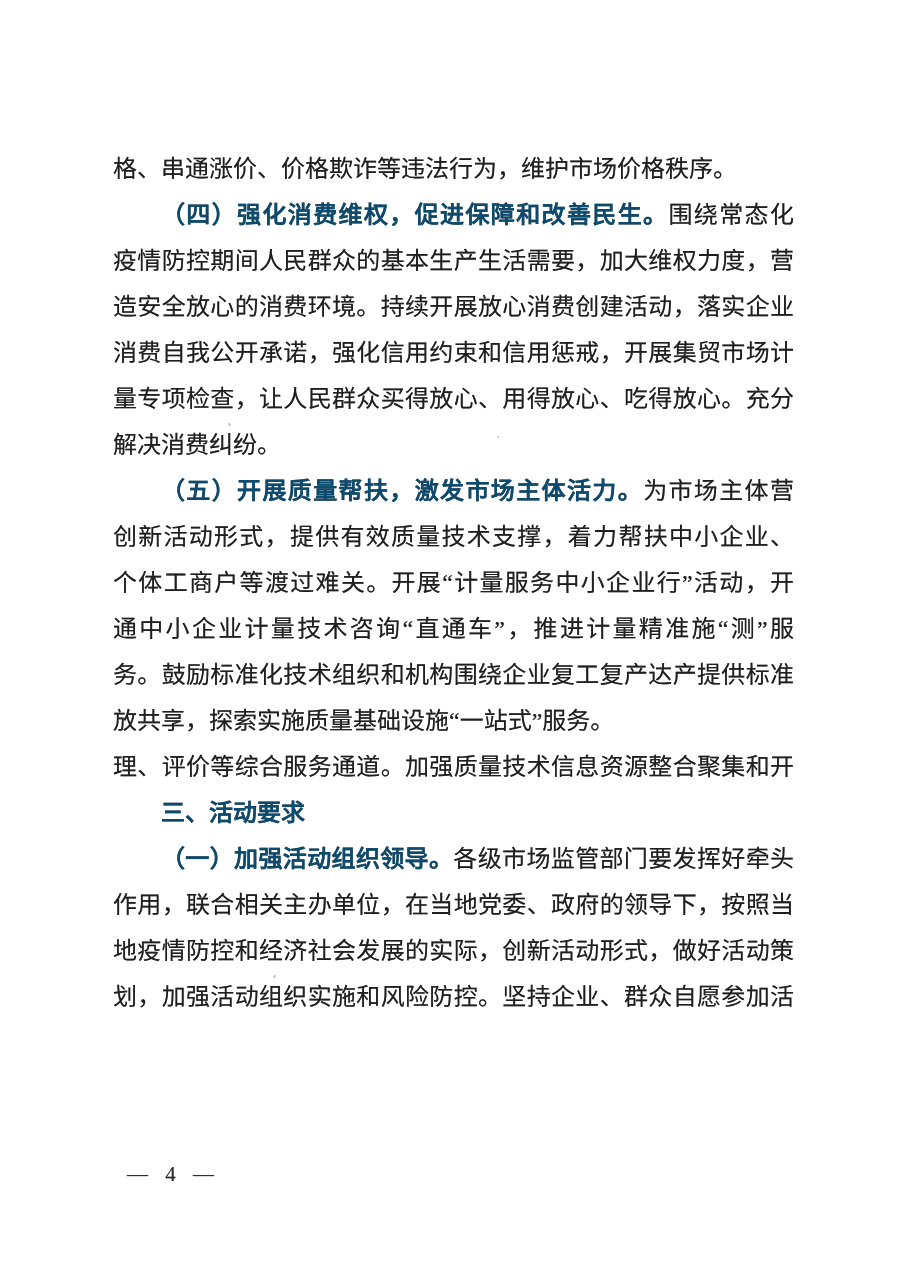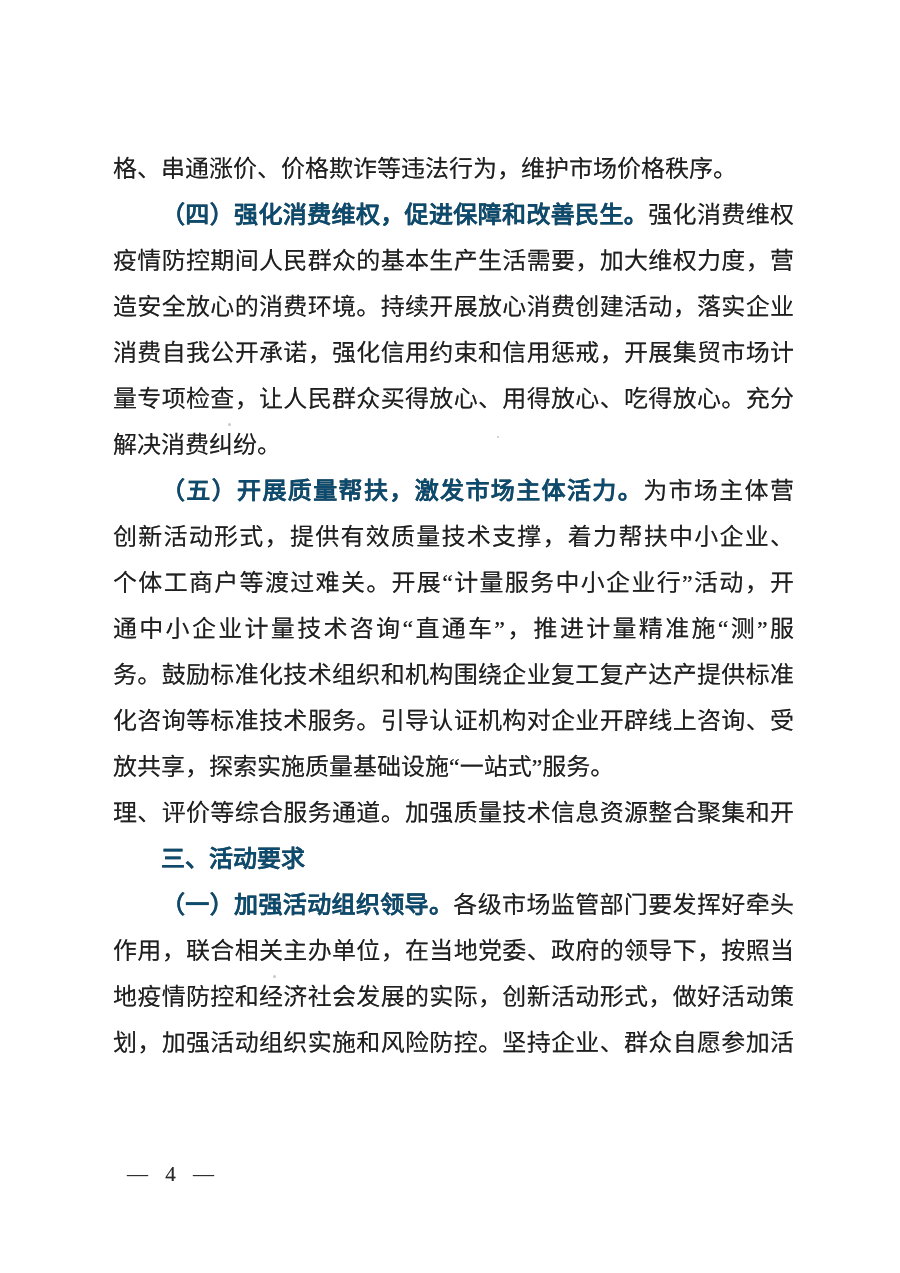--- a/index.html
+++ b/index.html
@@ -71,32 +71,31 @@
   .speck.s1 { left: 228px; top: 423px; width: 3px; height: 3px; }
   .speck.s2 { left: 273px; top: 975px; width: 3px; height: 3px; }
   .speck.s3 { left: 497px; top: 436px; width: 2px; height: 2px; }
 </style>
 </head>
 <body>
 
 <div class="page">
   <div class="text-block" id="doc-body">
       <div class="text-line last"><span class="seg">格、串通涨价、价格欺诈等违法行为，维护市场价格秩序。</span></div>
-      <div class="text-line indent"><span class="seg seg-bold">（四）强化消费维权，促进保障和改善民生。</span><span class="seg">强化消费维权</span></div>
+      <div class="text-line indent"><span class="seg seg-bold">（四）强化消费维权，促进保障和改善民生。</span><span class="seg">围绕常态化</span></div>
       <div class="text-line"><span class="seg">疫情防控期间人民群众的基本生产生活需要，加大维权力度，营</span></div>
       <div class="text-line"><span class="seg">造安全放心的消费环境。持续开展放心消费创建活动，落实企业</span></div>
       <div class="text-line"><span class="seg">消费自我公开承诺，强化信用约束和信用惩戒，开展集贸市场计</span></div>
       <div class="text-line"><span class="seg">量专项检查，让人民群众买得放心、用得放心、吃得放心。充分</span></div>
       <div class="text-line last"><span class="seg">解决消费纠纷。</span></div>
       <div class="text-line indent"><span class="seg seg-bold">（五）开展质量帮扶，激发市场主体活力。</span><span class="seg">为市场主体营</span></div>
       <div class="text-line"><span class="seg">创新活动形式，提供有效质量技术支撑，着力帮扶中小企业、</span></div>
       <div class="text-line"><span class="seg">个体工商户等渡过难关。开展“计量服务中小企业行”活动，开</span></div>
       <div class="text-line"><span class="seg">通中小企业计量技术咨询“直通车”，推进计量精准施“测”服</span></div>
       <div class="text-line"><span class="seg">务。鼓励标准化技术组织和机构围绕企业复工复产达产提供标准</span></div>
-      <div class="text-line"><span class="seg">化咨询等标准技术服务。引导认证机构对企业开辟线上咨询、受</span></div>
       <div class="text-line last"><span class="seg">放共享，探索实施质量基础设施“一站式”服务。</span></div>
       <div class="text-line"><span class="seg">理、评价等综合服务通道。加强质量技术信息资源整合聚集和开</span></div>
       <div class="text-line indent last heading"><span class="seg seg-bold">三、活动要求</span></div>
       <div class="text-line indent"><span class="seg seg-bold">（一）加强活动组织领导。</span><span class="seg">各级市场监管部门要发挥好牵头</span></div>
       <div class="text-line"><span class="seg">作用，联合相关主办单位，在当地党委、政府的领导下，按照当</span></div>
       <div class="text-line"><span class="seg">地疫情防控和经济社会发展的实际，创新活动形式，做好活动策</span></div>
       <div class="text-line"><span class="seg">划，加强活动组织实施和风险防控。坚持企业、群众自愿参加活</span></div>
     </div>
 
   <div class="page-footer">— 4 —</div>

